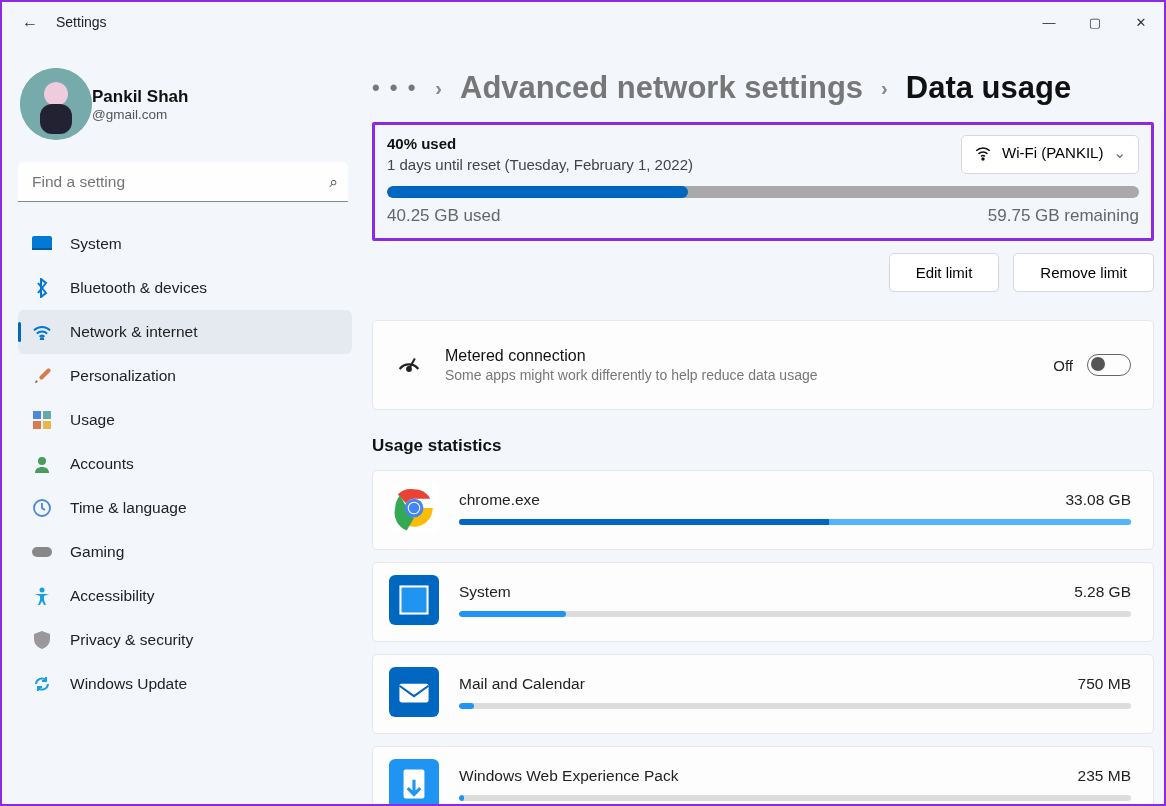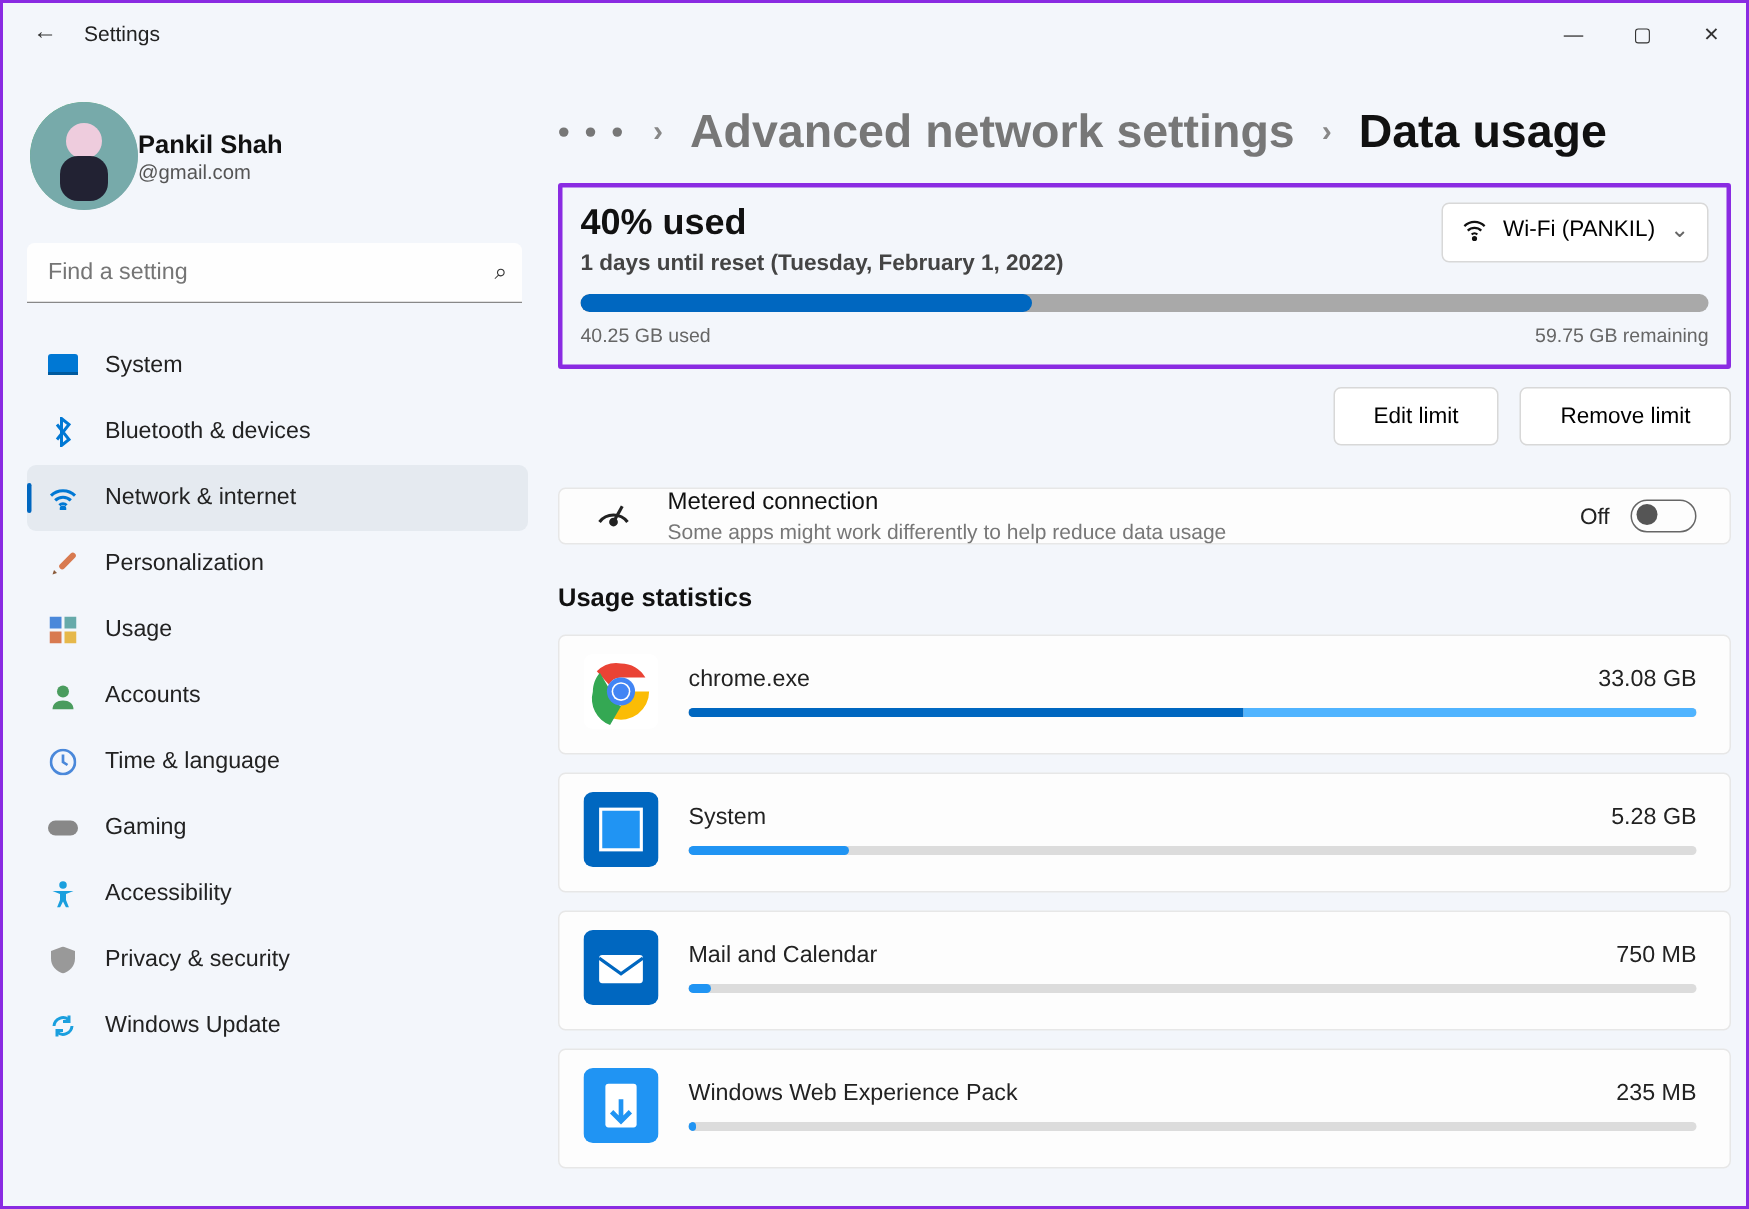--- a/index.html
+++ b/index.html
@@ -38,31 +38,31 @@
   .nav .icn { width:20px; height:20px; display:flex; align-items:center; justify-content:center; font-size:16px;}
 
   .main { flex:1; padding: 28px 10px 0 10px; overflow:hidden; }
   .breadcrumb { display:flex; align-items:center; gap:18px; font-size:31px; font-weight:600; color:#777; margin-bottom:16px; }
   .breadcrumb .dots { font-size:22px; letter-spacing:2px; }
   .breadcrumb .chev { font-size:20px; color:#888; }
   .breadcrumb .current { color:#111; }
 
   .highlight-box { border:3px solid #8a2be2; border-radius:2px; padding:10px 12px 12px 12px; margin-bottom:12px; position:relative; }
   .usage-head { display:flex; justify-content:space-between; align-items:flex-start; }
-  .usage-title { font-size:24px; font-weight:600; color:#111; }
-  .usage-sub { font-size:15px; color:#444; margin-top:4px;font-weight:bold; }
+  .usage-title { font-size:15px; font-weight:600; color:#111; }
+  .usage-sub { font-size:15px; color:#444; margin-top:4px; }
   .network-dd { background:#fff; border:1px solid #d8d8d8; border-radius:5px; padding:8px 12px; display:flex; align-items:flex-start; gap:10px; font-size:15px; cursor:pointer; }
   .big-progress { height:12px; background:#a9a9a9; border-radius:6px; margin:12px 0 8px 0; overflow:hidden; }
   .big-progress .fill { height:100%; background:#0067c0; border-radius:6px; }
-  .usage-foot { display:flex; justify-content:space-between; font-size:13px; color:#666; }
+  .usage-foot { display:flex; justify-content:space-between; font-size:17px; color:#666; }
 
   .limit-buttons { display:flex; justify-content:flex-end; gap:14px; margin-bottom:28px; }
   .btn { background:#fff; border:1px solid #d8d8d8; border-radius:5px; padding:10px 26px; font-size:15px; cursor:pointer; }
 
-  .card { background:#fdfdfd; border:1px solid #e7e7e7; border-radius:5px; padding:0 22px; display:flex; align-items:center; gap:22px; margin-bottom:26px; }
+  .card { background:#fdfdfd; border:1px solid #e7e7e7; border-radius:5px; padding:26px 22px; display:flex; align-items:center; gap:22px; margin-bottom:26px; }
   .metered-icon { font-size:22px; }
   .card-text .t { font-size:16px; color:#111; }
   .card-text .d { font-size:14px; color:#777; margin-top:2px; }
   .card-right { margin-left:auto; display:flex; align-items:center; gap:14px; font-size:15px; color:#222;}
   .toggle { width:44px; height:22px; border:1.5px solid #666; border-radius:11px; position:relative; cursor:pointer; }
   .toggle .knob { width:14px; height:14px; background:#555; border-radius:50%; position:absolute; left:3px; top:2px; }
 
   .section-title { font-size:17px; font-weight:600; color:#111; margin-bottom:14px; }
   .app-row { background:#fdfdfd; border:1px solid #e7e7e7; border-radius:5px; padding:12px 22px 16px 16px; display:flex; align-items:center; gap:20px; margin-bottom:12px; }
   .app-icon { width:50px; height:50px; border-radius:6px; display:flex; align-items:center; justify-content:center; font-size:26px; color:#fff;}

